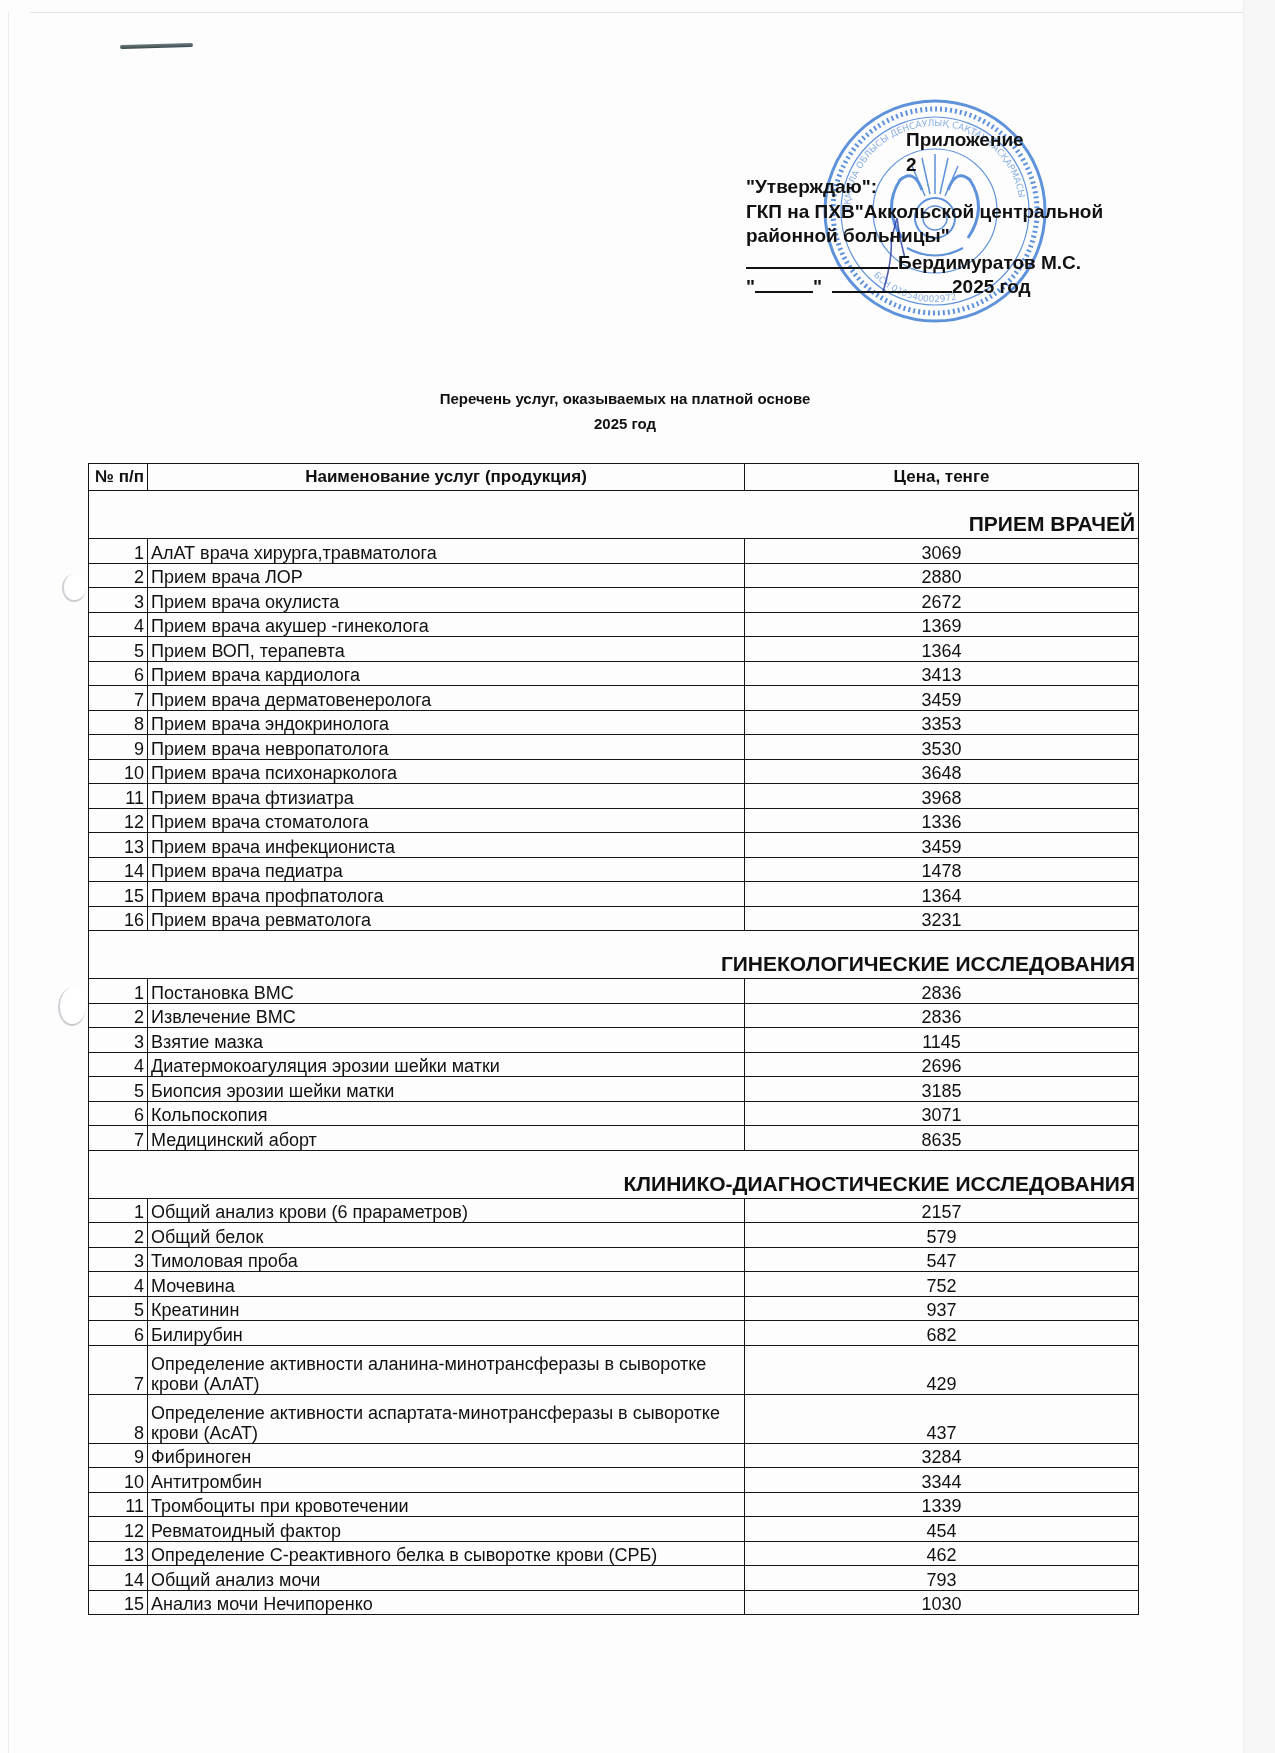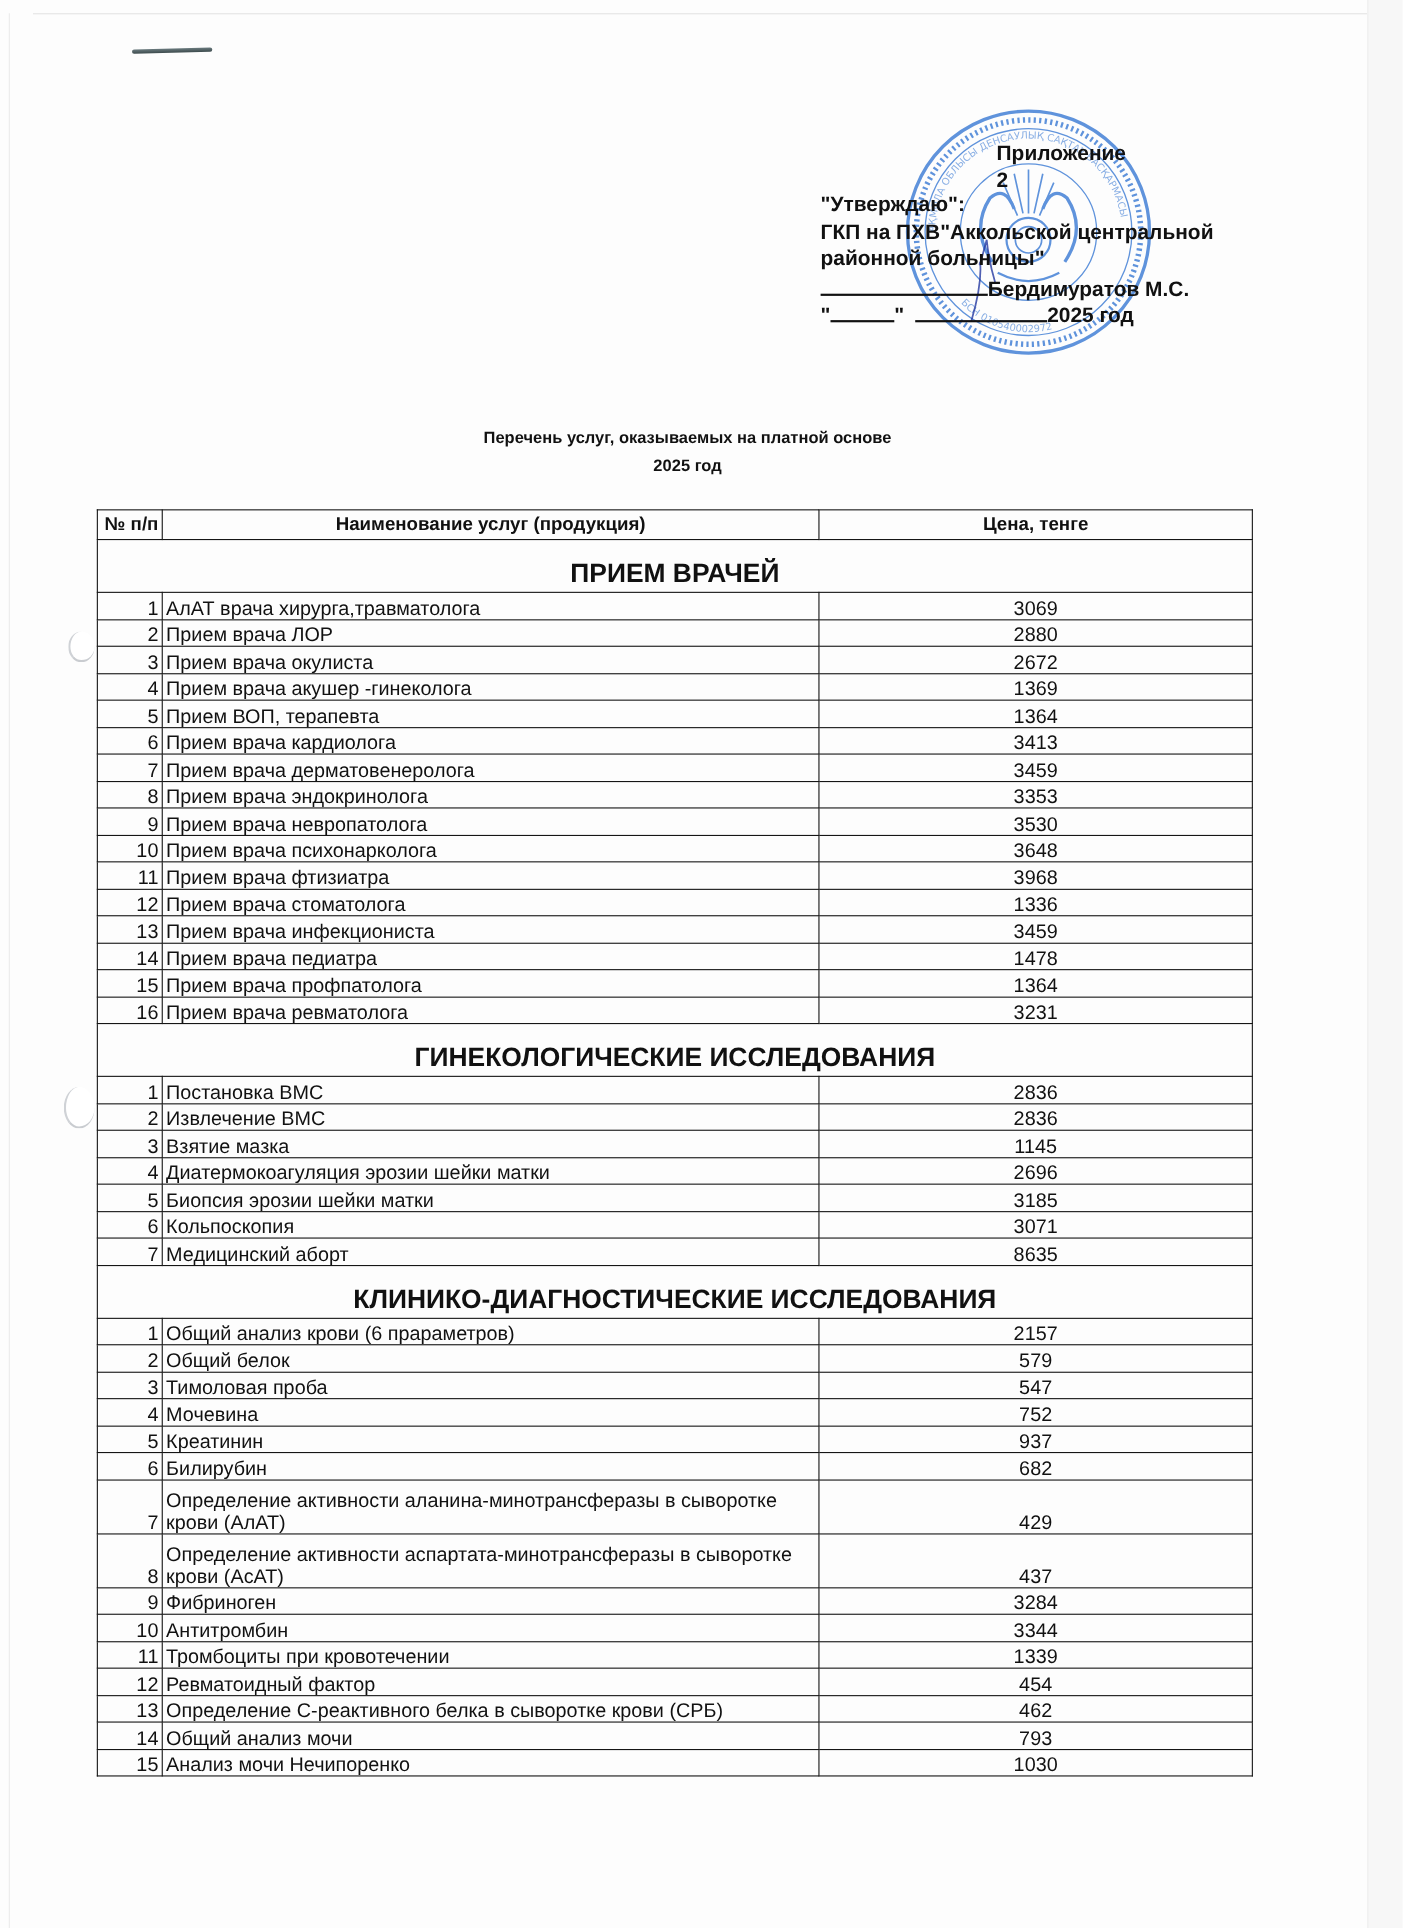--- a/index.html
+++ b/index.html
@@ -36,21 +36,21 @@
     font-size: 18px;
   }
   table.price-table td, table.price-table th {
     border: 1.5px solid #151515; padding: 0 3px; overflow: hidden;
   }
   col.c-num { width: 59px; }
   col.c-name { width: 597px; }
   col.c-price { width: 394px; }
   th { font-weight: bold; font-size: 17px; height: 26px; text-align: center; }
   th.num-h { text-align: right; padding-left: 4px; }
-  tr.section td { height: 45px; text-align: center; font-weight: bold; font-size: 24px; vertical-align: bottom; padding-bottom: 2px; }
+  tr.section td { height: 45px; text-align: right; font-weight: bold; font-size: 21px; vertical-align: bottom; padding-bottom: 2px; }
   tr.row td { height: 23.5px; line-height: 20px; vertical-align: bottom; }
   tr.row.two-line td { height: 48px; }
   td.num { text-align: right; padding-right: 3px; }
   td.name { text-align: left; white-space: normal; padding-left: 3px; }
   td.price { text-align: center; }
 </style>
 </head>
 <body>
 
 <div class="page-edge-top"></div>

